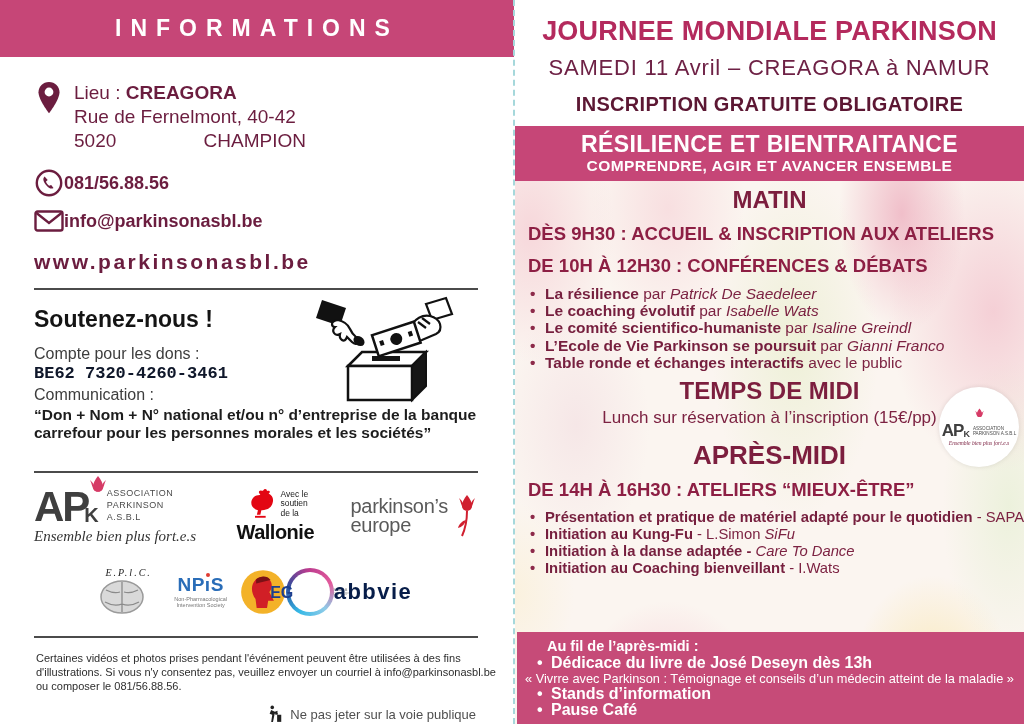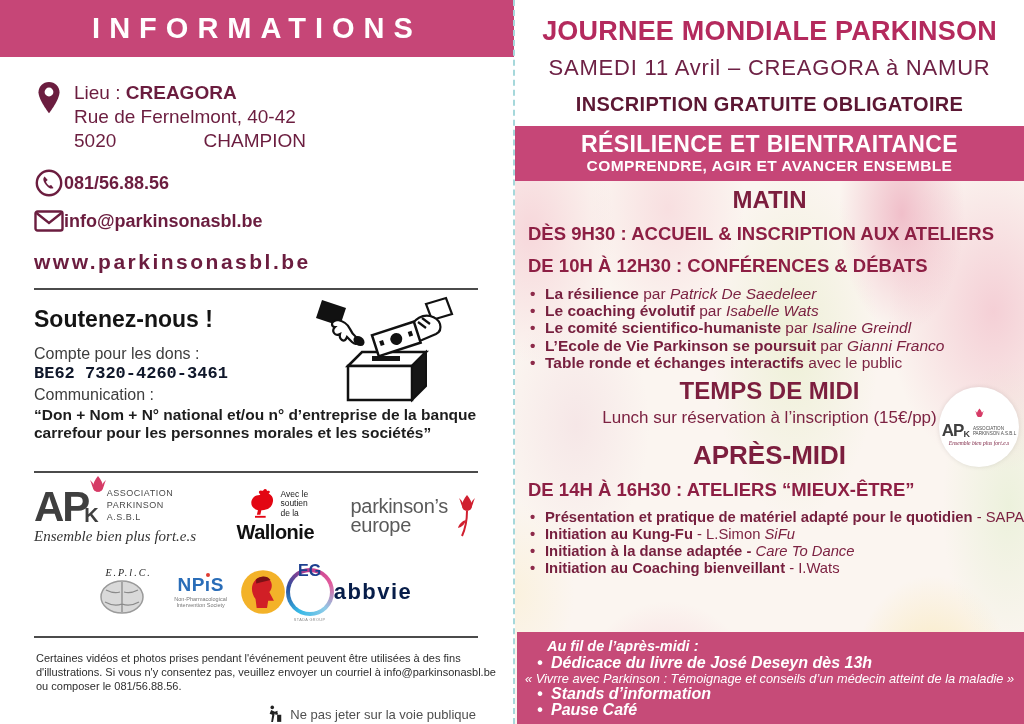--- a/index.html
+++ b/index.html
@@ -5,21 +5,21 @@
   * { margin:0; padding:0; box-sizing:border-box; }
   html,body { width:1024px; height:724px; }
   body { font-family:"Liberation Sans", sans-serif; background:#ffffff; position:relative; overflow:hidden; }
   .page { position:absolute; inset:0; width:1024px; height:724px; background:#fff; }
 
   
   .left-panel { position:absolute; left:0; top:0; width:514px; height:724px; background:#fff; }
   .cut-line { position:absolute; left:513px; top:0; height:724px; width:0; border-left:2px dashed #a6d8db; z-index:5; }
 
   .info-band { height:57px; background:#c64677; display:flex; align-items:center; justify-content:center; }
-  .info-band .band-title { color:#fff; font-size:29px; font-weight:800; letter-spacing:9px; }
+  .info-band .band-title { color:#fff; font-size:23px; font-weight:800; letter-spacing:9px; }
 
   .contact { margin-top:24px; padding-left:34px; }
   .contact-row { display:flex; align-items:flex-start; }
   .icon-cell { width:30px; flex:0 0 30px; display:flex; justify-content:center; }
   .addr-block { margin-left:10px; color:#6b1d3f; font-size:19px; line-height:24px; }
   .addr-line1 b { font-weight:800; }
   .addr-zipcity { display:flex; width:232px; justify-content:space-between; }
   .row-phone { margin-top:16px; align-items:center; }
   .row-mail  { margin-top:13px; align-items:center; }
   .contact-strong { color:#6b1d3f; font-size:18px; font-weight:800; }
@@ -66,21 +66,21 @@
   
   .eplc { width:66px; text-align:center; }
   .eplc-script { font-family:"Liberation Serif", serif; font-style:italic; font-size:10px; color:#222; letter-spacing:2px; }
   .npis { width:78px; text-align:center; }
   .npis-name { font-size:19px; font-weight:800; color:#2a6db8; letter-spacing:0.5px; line-height:18px; }
   .npis-imark { position:relative; }
   .npis-dot { position:absolute; left:1.5px; top:-1px; width:4px; height:4px; border-radius:50%; background:#e03c31; }
   .npis-sub { font-size:5.5px; color:#777; line-height:6.5px; margin-top:2px; }
   .headlogo { width:46px; height:46px; }
   .eg { width:48px; height:48px; border-radius:50%; background:conic-gradient(from 210deg,#35b8e6,#2a4d9e,#bb3b8e,#e25a9b,#8ecbe8,#35b8e6); display:flex; align-items:center; justify-content:center; }
-  .eg-inner { width:40px; height:40px; border-radius:50%; background:#fff; display:flex; flex-direction:column; align-items:center; justify-content:center;gap:40px; }
+  .eg-inner { width:40px; height:40px; border-radius:50%; background:#fff; display:flex; flex-direction:row; align-items:center; justify-content:center;gap:40px; }
   .eg-name { font-size:16px; font-weight:800; color:#1d3f8f; line-height:15px; }
   .eg-sub { font-size:3.8px; color:#888; letter-spacing:0.4px; }
   .abbvie { font-size:22px; font-weight:600; color:#071d49; letter-spacing:1.5px; }
 
   .footer-consent { margin:14px 0 0 36px; width:466px; font-size:11px; line-height:1.25; color:#2d2d2d; }
   .litter-row { margin-top:12px; display:flex; align-items:center; justify-content:flex-end; padding-right:38px; gap:8px; }
   .litter-note { font-size:13px; color:#4f4f4f; }
 
   
   .right-panel { position:absolute; left:515px; top:0; width:509px; height:724px; background:#fff; display:flex; flex-direction:column; overflow:hidden; }
@@ -122,21 +122,21 @@
 
   .ap-badge { position:absolute; right:5px; top:206px; width:80px; height:80px; border-radius:50%; background:#fff;
     box-shadow:0 0 5px rgba(0,0,0,.10); display:flex; flex-direction:column; align-items:center; justify-content:center; z-index:4; }
   .badge-row { display:flex; align-items:flex-end; }
   .badge-ap { font-size:17px; font-weight:800; color:#3f3f3f; letter-spacing:-1px; line-height:16px; }
   .badge-k { font-size:9px; font-weight:800; color:#3f3f3f; }
   .badge-org { margin-left:3px; font-size:4.6px; color:#4a4a4a; line-height:5.6px; padding-bottom:2px; }
   .badge-tag { font-family:"Liberation Serif", serif; font-style:italic; font-size:5.6px; color:#7c2242; margin-top:1px; white-space:nowrap; }
 
   .bottom-box { position:absolute; left:2px; right:0; bottom:0; height:92px; background:#c64b78; color:#fff; padding:7px 8px 0 8px; }
-  .bb-line { line-height:15.8px; white-space:nowrap;font-style:italic; }
+  .bb-line { line-height:15.8px; white-space:nowrap; }
   .bb-title { font-size:14.5px; font-weight:800; margin-left:22px; }
   .bb-bullet { position:relative; padding-left:26px; font-size:16px; font-weight:800; }
   .bb-bullet::before { content:"•"; position:absolute; left:12px; }
   .bb-quote { font-size:12.8px; font-weight:400; margin-left:0; }
 
   svg { display:block; }
 </style>
 </head>
 <body>
 

